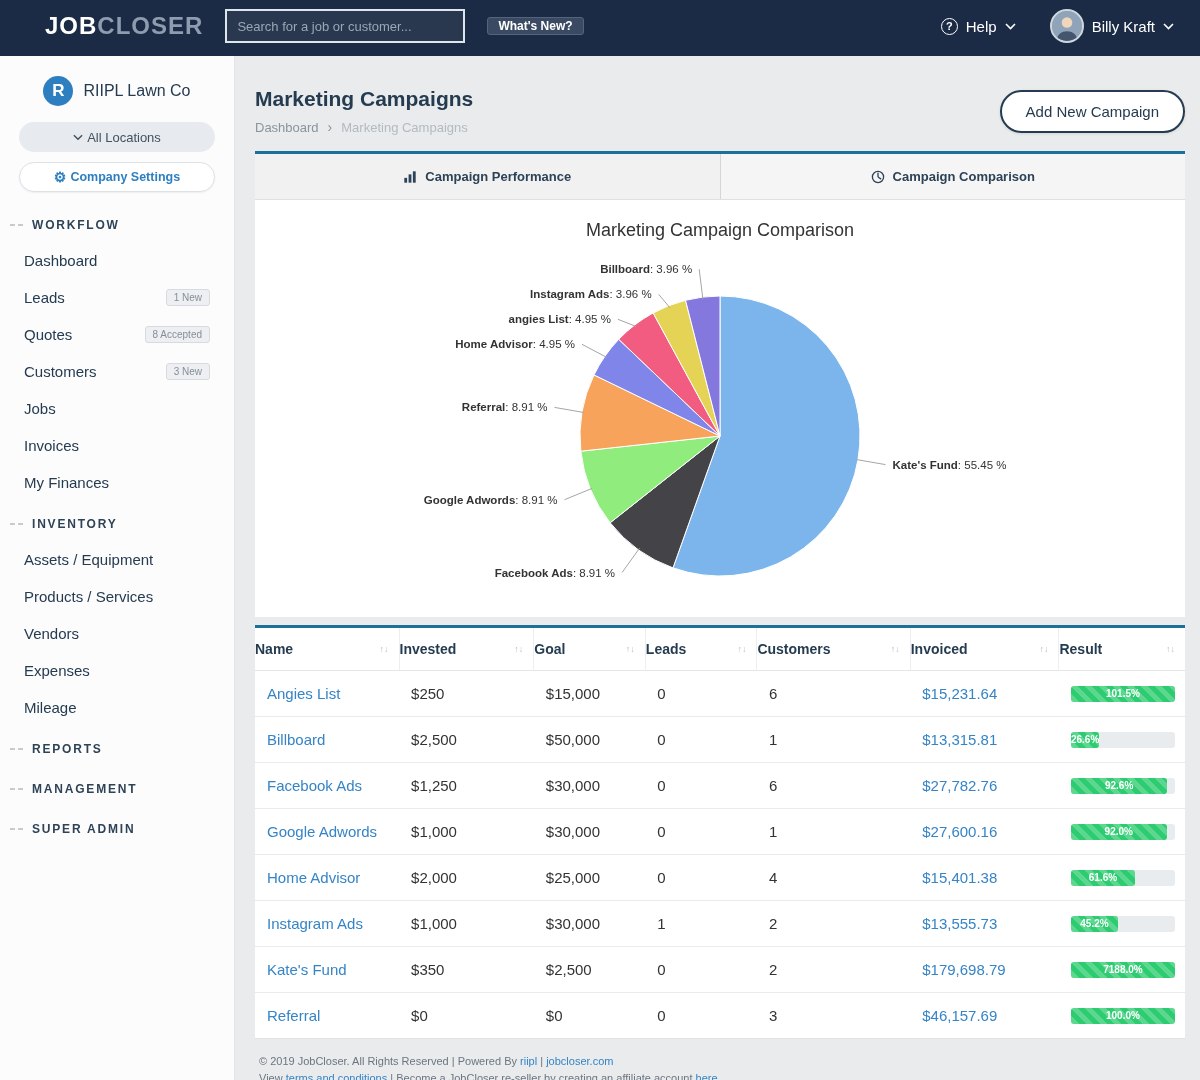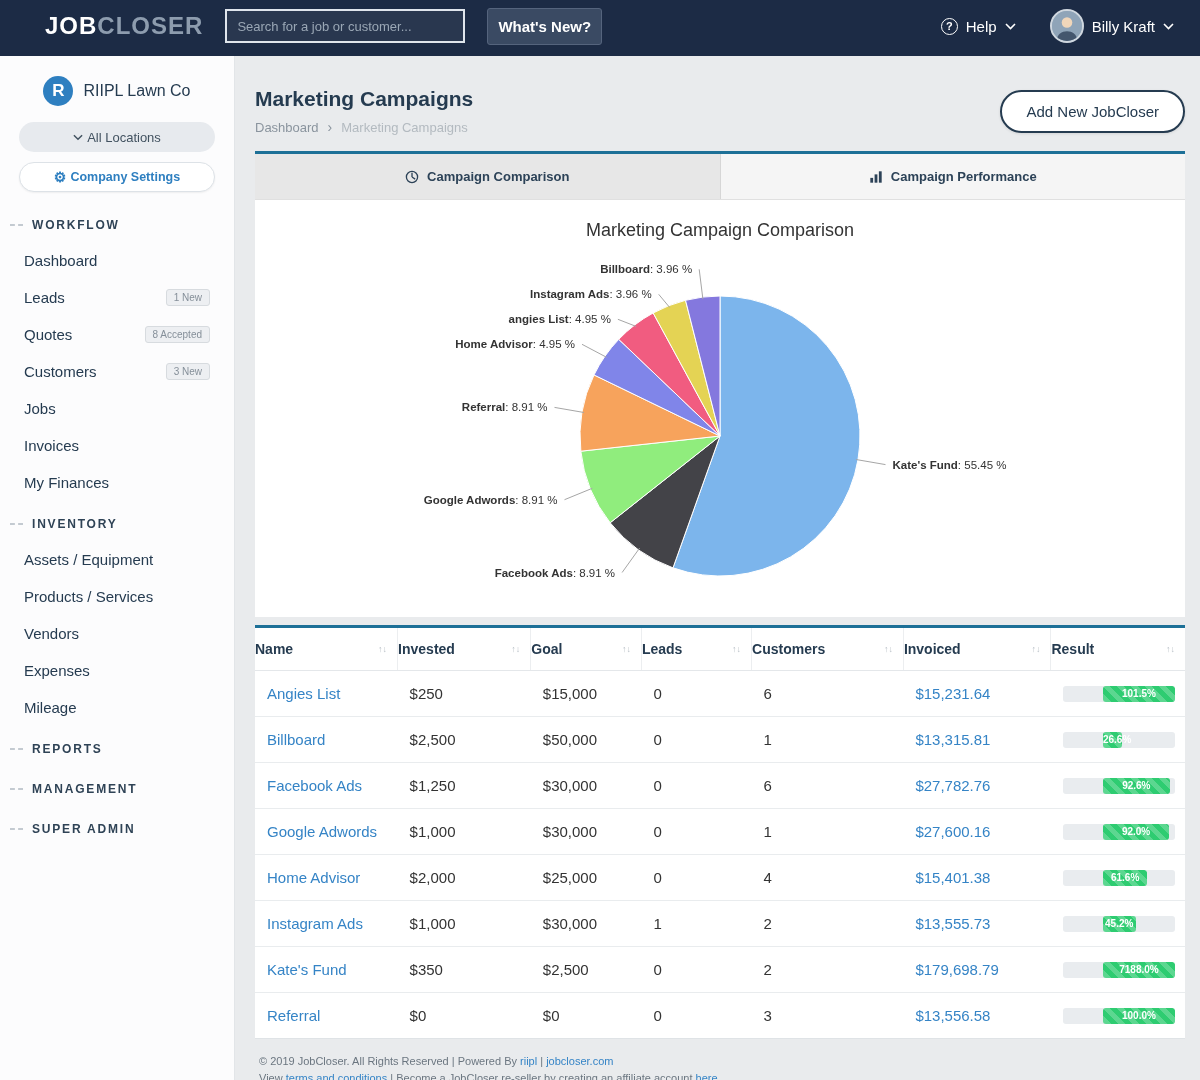--- a/index.html
+++ b/index.html
@@ -22,22 +22,22 @@
   .nav-left { display:flex; align-items:center; gap:22px; }
   .logo { font-size:24px; font-weight:bold; letter-spacing:1px; color:#fff; cursor:pointer; white-space:nowrap; }
   .logo .logo-closer { color:#8d9cae; }
   .nav-search {
     width:240px; height:34px; background:rgba(255,255,255,0.06);
     border:2px solid #dfe5ec; border-radius:0; color:#fff;
     padding:0 10px; font-size:13px; font-family:"Liberation Sans",sans-serif;
   }
   .nav-search::placeholder { color:#9aa7b5; }
   .whats-new {
-    height:37px; background:#3a4a63; border:1px solid #55647d; color:#fff;
-    font-size:15px; font-weight:bold; border-radius:3px; padding:0 10px;
+    height:18px; background:#3a4a63; border:1px solid #55647d; color:#fff;
+    font-size:12px; font-weight:bold; border-radius:3px; padding:0 10px;
     cursor:pointer; font-family:"Liberation Sans",sans-serif;
   }
   .nav-right { display:flex; align-items:center; gap:34px; color:#fff; }
   .help-menu, .user-menu { display:flex; align-items:center; gap:8px; font-size:15px; cursor:pointer; }
   .help-icon {
     width:17px; height:17px; border:1.5px solid #fff; border-radius:50%;
     font-size:11px; font-weight:bold; display:flex; align-items:center; justify-content:center;
   }
   .chev { display:inline-block; }
   .avatar {
@@ -116,21 +116,21 @@
   thead th {
     text-align:left; padding:13px 10px 13px 0; color:#253b50; font-size:14px;
     border-bottom:1px solid #e4e7ea; border-right:1px solid #eceef0; cursor:pointer;
   }
   thead th:last-child { border-right:none; }
   .th-inner { display:flex; justify-content:space-between; align-items:center; }
   .sort-icon { color:#b9c0c7; font-size:9px; white-space:nowrap; }
   tbody td { padding:14px 10px 14px 12px; border-bottom:1px solid #e9ecee; color:#333; font-size:15px; }
   tbody tr:last-child td { border-bottom:none; }
   td a.cell-link { color:#3584c6; text-decoration:none; }
-  .progress { width:112px; height:16px; background:#e9ecef; border-radius:3px; position:relative;padding-left:40px; }
+  .progress { width:104px; height:16px; background:#e9ecef; border-radius:3px; position:relative; }
   .progress-bar {
     height:16px; border-radius:3px; background-color:#2ecc71;
     background-image:linear-gradient(45deg, rgba(255,255,255,.22) 25%, transparent 25%, transparent 50%, rgba(255,255,255,.22) 50%, rgba(255,255,255,.22) 75%, transparent 75%, transparent);
     background-size:14px 14px;
     color:#fff; font-size:10px; font-weight:bold; text-align:center; line-height:16px; white-space:nowrap;
   }
 
   
   .footer { padding:14px 4px 10px; font-size:11px; color:#6b7680; line-height:1.55; }
   .footer a { color:#3584c6; text-decoration:none; }
@@ -252,39 +252,39 @@
 
   <div class="page-header">
     <div>
       <div class="page-title">Marketing Campaigns</div>
       <div class="breadcrumb">
         <a class="bc-link">Dashboard</a>
         <span class="bc-sep">›</span>
         <span class="bc-current">Marketing Campaigns</span>
       </div>
     </div>
-    <button class="add-btn">Add New JobCloser</button>
+    <button class="add-btn">Add New Campaign</button>
   </div>
 
   <section class="chart-card">
     <div class="tabs">
-      <div class="tab active">
-        <svg width="14" height="14" viewBox="0 0 16 16">
-            <circle cx="8" cy="8" r="6.4" fill="none" stroke="#2c4257" stroke-width="1.5"></circle>
-            <path d="M8 8V3 M8 8l3.6 2.4" fill="none" stroke="#2c4257" stroke-width="1.5"></path>
-          </svg>
-        <span>Campaign Comparison</span>
-      </div>
       <div class="tab">
         <svg width="14" height="14" viewBox="0 0 16 16">
             <rect x="1.5" y="9" width="3.2" height="5.5" fill="#2c4257"></rect>
             <rect x="6.4" y="5" width="3.2" height="9.5" fill="#2c4257"></rect>
             <rect x="11.3" y="1.5" width="3.2" height="13" fill="#2c4257"></rect>
           </svg>
         <span>Campaign Performance</span>
+      </div>
+      <div class="tab active">
+        <svg width="14" height="14" viewBox="0 0 16 16">
+            <circle cx="8" cy="8" r="6.4" fill="none" stroke="#2c4257" stroke-width="1.5"></circle>
+            <path d="M8 8V3 M8 8l3.6 2.4" fill="none" stroke="#2c4257" stroke-width="1.5"></path>
+          </svg>
+        <span>Campaign Comparison</span>
       </div>
     </div>
     <div class="chart-area">
       <h2 class="chart-title">Marketing Campaign Comparison</h2>
       <svg id="pie-svg" width="930" height="372" viewBox="0 0 930 372">
           <path d="M465,193 L465.00,53.00 A140,140 0 1 1 417.99,324.87 Z" fill="#7cb5ec" stroke="#ffffff" stroke-width="1"></path>
           <path d="M465,193 L417.99,324.87 A140,140 0 0 1 355.14,279.78 Z" fill="#434348" stroke="#ffffff" stroke-width="1"></path>
           <path d="M465,193 L355.14,279.78 A140,140 0 0 1 325.83,208.19 Z" fill="#90ed7d" stroke="#ffffff" stroke-width="1"></path>
           <path d="M465,193 L325.83,208.19 A140,140 0 0 1 339.01,131.96 Z" fill="#f7a35c" stroke="#ffffff" stroke-width="1"></path>
           <path d="M465,193 L339.01,131.96 A140,140 0 0 1 363.73,96.33 Z" fill="#8085e9" stroke="#ffffff" stroke-width="1"></path>
@@ -459,21 +459,21 @@
                 <div class="progress-bar" style="width: 100%;">7188.0%</div>
               </div>
             </td>
           </tr>
           <tr>
             <td><a class="cell-link">Referral</a></td>
             <td><span>$0</span></td>
             <td><span>$0</span></td>
             <td><span>0</span></td>
             <td><span>3</span></td>
-            <td><a class="cell-link">$13,556.58</a></td>
+            <td><a class="cell-link">$46,157.69</a></td>
             <td>
               <div class="progress">
                 <div class="progress-bar" style="width: 100%;">100.0%</div>
               </div>
             </td>
           </tr>
         </tbody>
     </table>
   </section>
 

